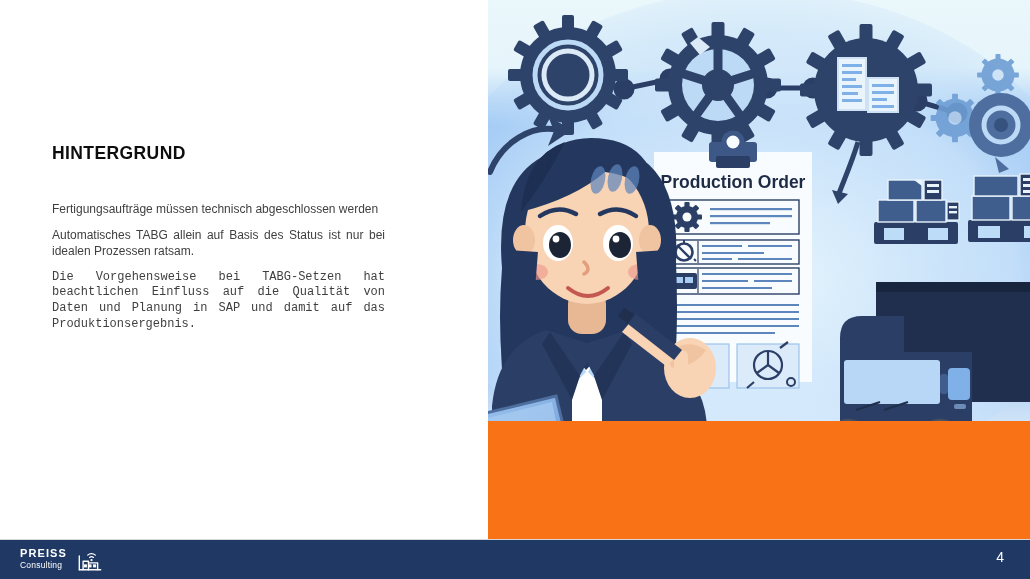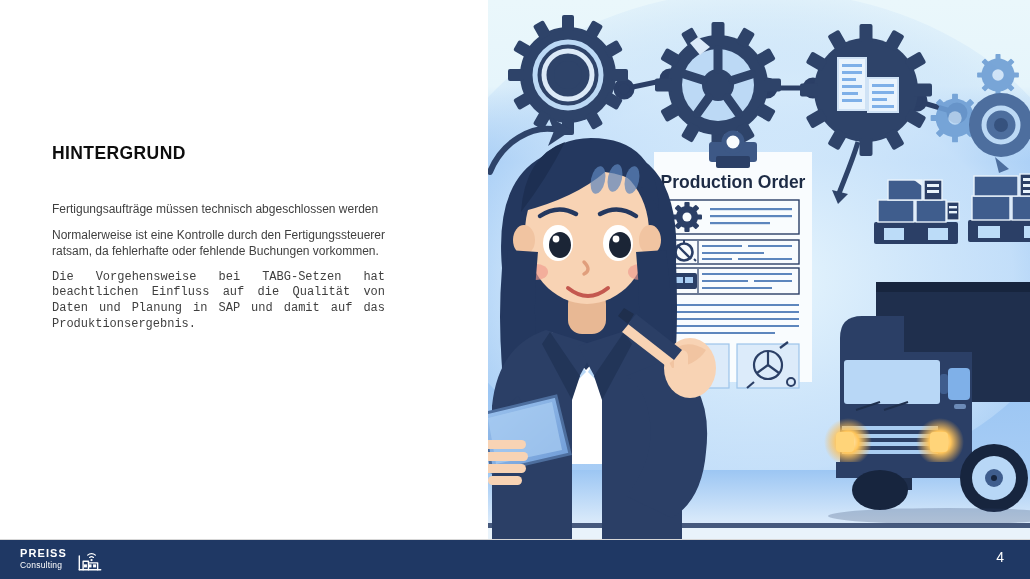--- a/index.html
+++ b/index.html
@@ -27,21 +27,21 @@
   }
   .para{
     font-size:12px;line-height:15.6px;color:#3f3f3f;
     text-align:justify;margin:0 0 10.5px 0;
     -webkit-hyphens:none;hyphens:none;
   }
   .para:last-child{margin-bottom:6px;font-family:Liberation Mono, monospace;}
 
   
   .illus{
-    position:absolute;left:488px;top:0;width:542px;height:540px;
+    position:absolute;left:488px;top:0;width:542px;height:421px;
     overflow:hidden;
     background:linear-gradient(180deg,#eaf7fb 0%,#e6f5fb 16%,#9fc8f4 30%,#9cc6f3 72%,#a8cdf5 88%,#cfe3f7 100%);
   }
   .illus svg{display:block;width:542px;height:540px;}
 
   
   .footer{
     position:absolute;left:0;top:540px;width:1030px;height:39px;
     background:#1f3864;
   }
@@ -69,21 +69,21 @@
 </style>
 </head>
 <body>
 
 <div class="slide">
 
   <div class="left-col">
     <div class="page-title">HINTERGRUND</div>
     <div class="body-copy">
       <p class="para">Fertigungsaufträge müssen technisch abgeschlossen werden</p>
-      <p class="para">Normalerweise ist eine Kontrolle durch den Fertigungssteuerer ratsam, da fehlerhafte oder fehlende Buchungen vorkommen.</p>
+      <p class="para">Automatisches TABG allein auf Basis des Status ist nur bei idealen Prozessen ratsam.</p>
       <p class="para">Die Vorgehensweise bei TABG-Setzen hat beachtlichen Einfluss auf die Qualität von Daten und Planung in SAP und damit auf das Produktionsergebnis.</p>
     </div>
   </div>
 
   <div class="illus">
     <svg viewBox="0 0 542 540" xmlns="http://www.w3.org/2000/svg">
       <defs>
         <radialGradient id="halo" cx="50%" cy="58%" r="62%">
           <stop offset="0%" stop-color="#e8f6fd" stop-opacity="1"></stop>
           <stop offset="62%" stop-color="#cfe6fb" stop-opacity=".75"></stop>

